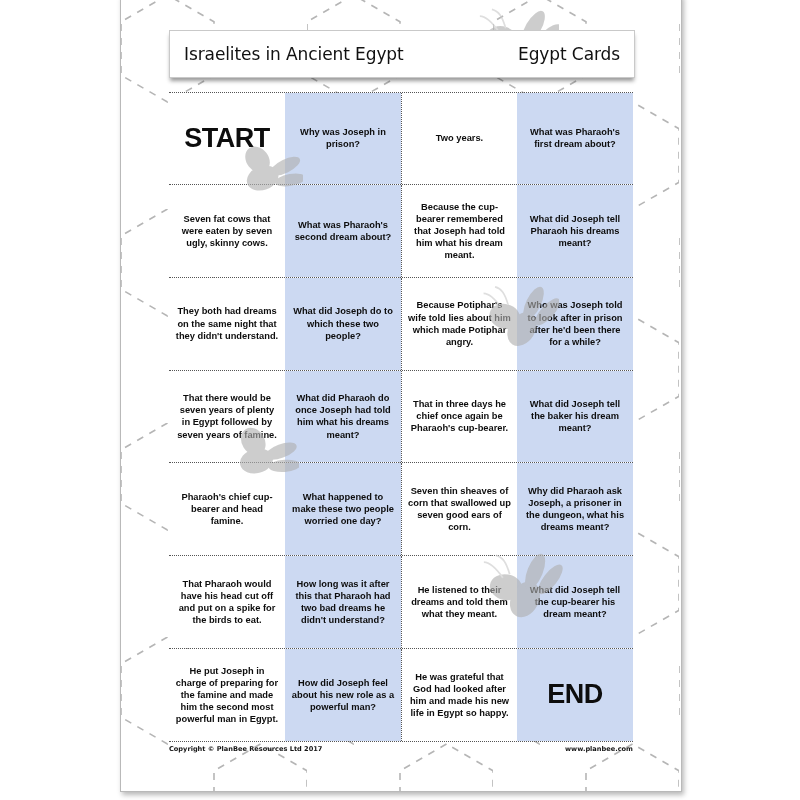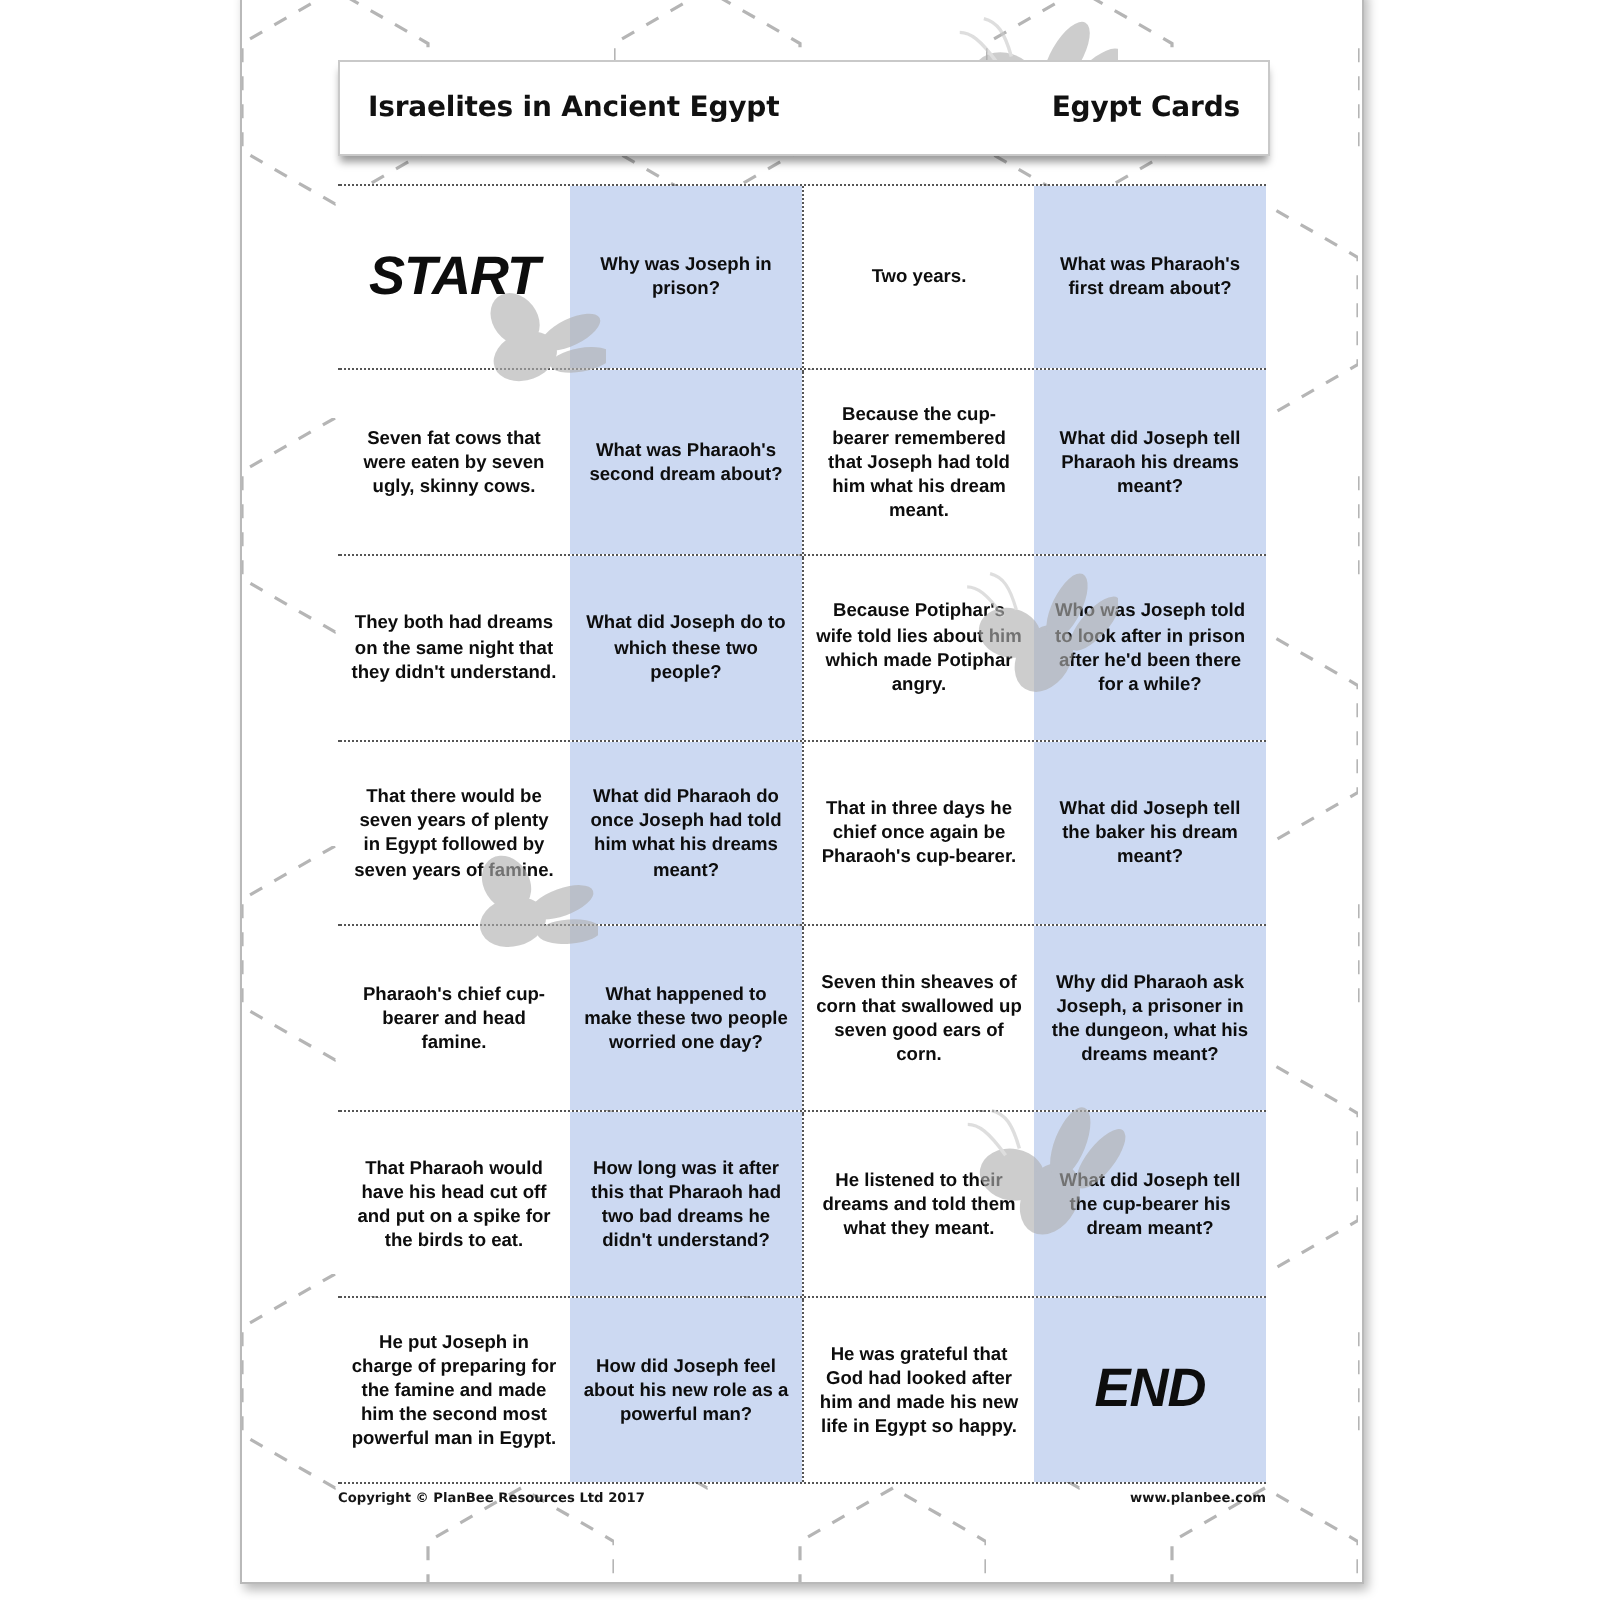--- a/index.html
+++ b/index.html
@@ -33,22 +33,22 @@
     width:464px; height:46px;
     background:#ffffff;
     border:1px solid #c9c9c9;
     box-shadow:0 4px 4px -1px rgba(0,0,0,.40);
     z-index:6;
   }
   .header-title, .header-right{
     position:absolute;
     top:50%; transform:translateY(-50%);
     font-family:"DejaVu Sans", sans-serif;
-    font-weight:bold;
-    font-size:14px;
+    font-weight:normal;
+    font-size:17px;
     color:#111;
     letter-spacing:-.1px;
     white-space:nowrap;
   }
   .header-title{left:14px;}
   .header-right{right:14px;}
 
   
   .grid{
     position:absolute;
@@ -80,21 +80,20 @@
     background:#ffffff;
   }
   .cell.blue{background:#ccd9f2;}
   .cell.mid{border-left:1px dotted #555;}
   .cell.big{
     font-family:"Liberation Sans", sans-serif;
     font-weight:bold;
     font-size:27px;
     letter-spacing:-.5px;
     line-height:1;
-    font-style:italic;
   }
   .cell span{display:block;}
 
   
   .footer{
     position:absolute;
     left:48px; top:750px;
     width:464px;
     height:16px;
     z-index:6;

